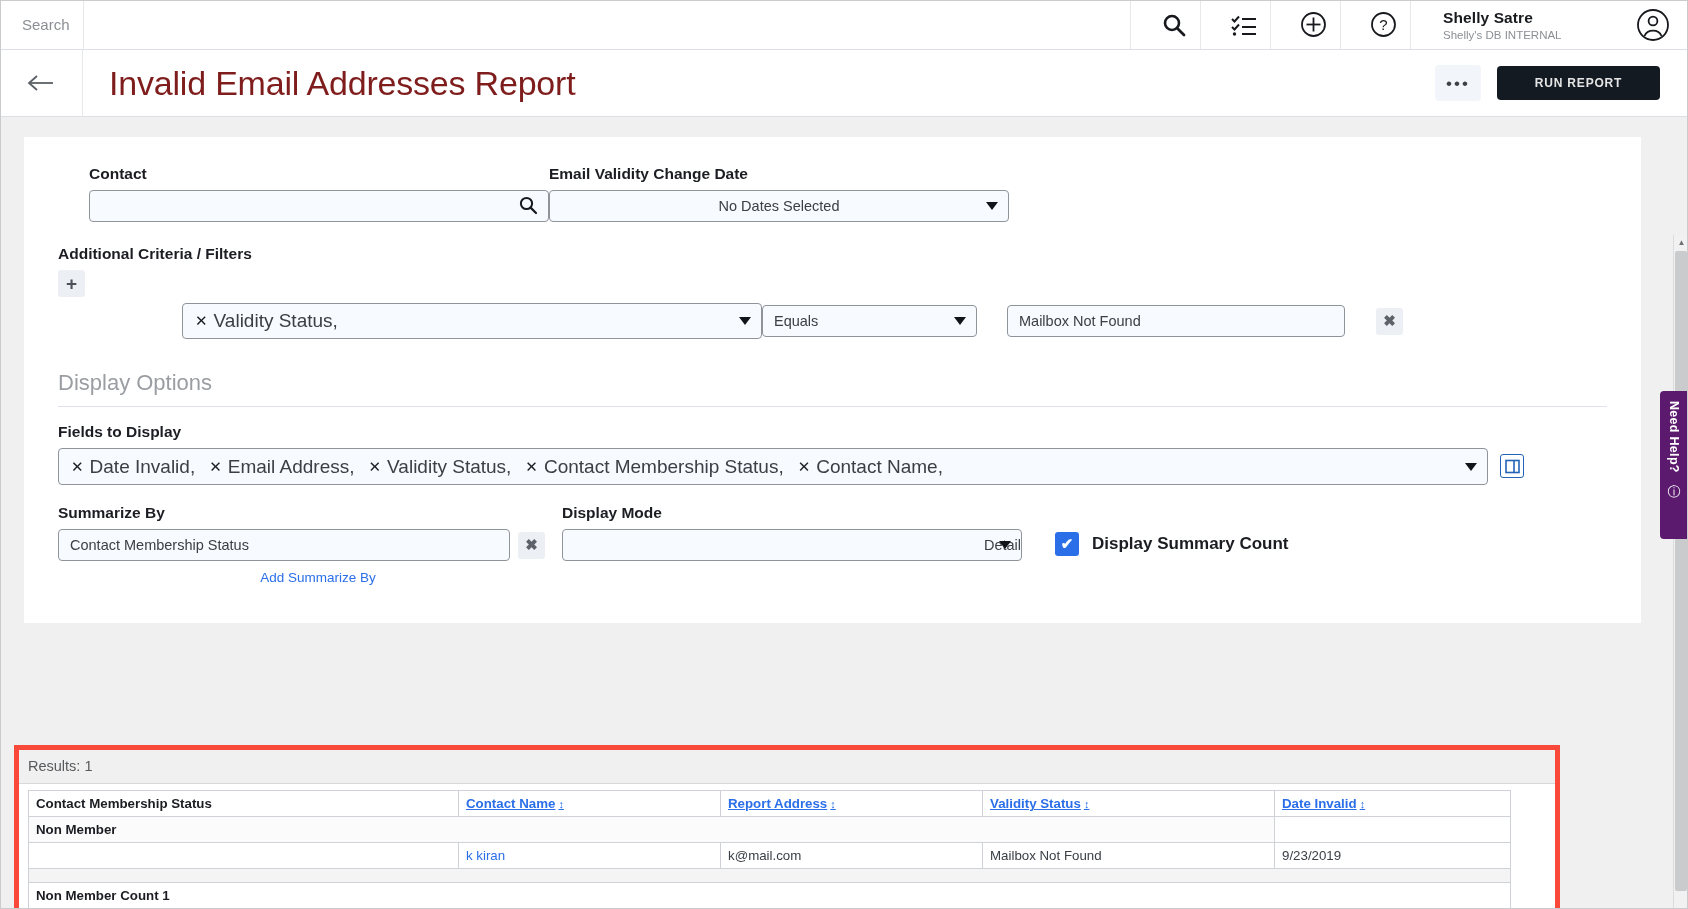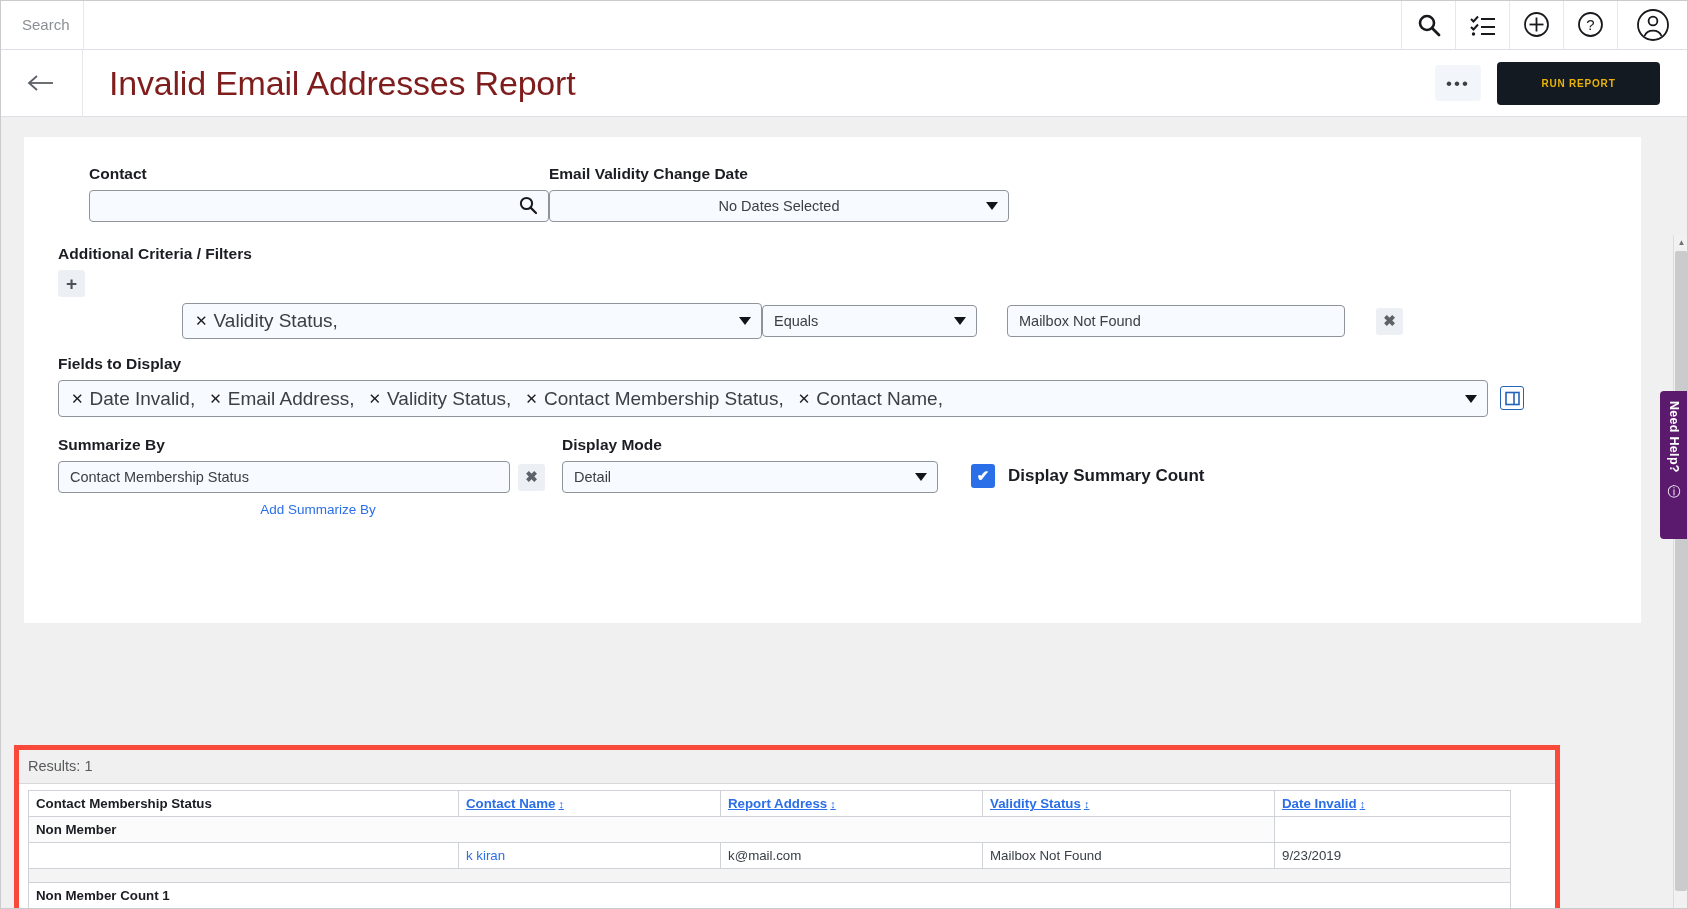--- a/index.html
+++ b/index.html
@@ -12,20 +12,21 @@
     position: relative;
   }
 
   
   .topbar {
     height: 50px; width: 1688px;
     background: #ffffff;
     border-bottom: 1px solid #dcdfe3;
     display: flex; align-items: stretch;
     position: relative;
+    gap: 16px;
   }
   .global-search {
     flex: 1 1 auto;
     display: flex; align-items: center;
     padding-left: 22px;
     font-size: 15px; color: #8b8f94;
     border-right: 1px solid #e6e8ea;
   }
   .tb-icon {
     width: 54px;
@@ -67,23 +68,23 @@
   .head-actions {
     margin-left: auto; display: flex; align-items: center;
     padding-right: 28px; gap: 16px;
   }
   .dots-btn {
     width: 46px; height: 36px; background: #f2f5f9; border-radius: 4px;
     display: flex; align-items: center; justify-content: center;
     letter-spacing: 2px; color: #3d4148; font-size: 17px; line-height: 1;
   }
   .run-btn {
-    height: 43px; min-width: 163px; background: #131a22; color: #eab308;
+    height: 34px; min-width: 163px; background: #131a22; color: #e5e5e5;
     border-radius: 4px; display: flex; align-items: center; justify-content: center;
-    font-size: 10px; font-weight: bold; letter-spacing: .8px;
+    font-size: 12px; font-weight: bold; letter-spacing: .8px;
   }
 
   
   .body-area {
     position: relative;
     width: 1688px; height: 791px;
     background: #f0f0f0;
     padding: 20px 24px 0 24px;
   }
   .card {
@@ -160,21 +161,21 @@
     gap: 0;
   }
   .fields-box .chip { margin-right: 14px; }
   .cols-btn {
     width: 24px; height: 24px; border: 1.5px solid #2363b8; border-radius: 3px;
     display: flex; align-items: center; justify-content: center;
     margin-left: 12px; margin-top: 6px; color: #2363b8;
   }
 
   .sum-txt { width: 452px; padding-left: 11px; }
-  .mode-sel { width: 376px; padding-left: 11px; }
+  .mode-sel { width: 460px; padding-left: 11px; justify-content: flex-end; }
   .check {
     width: 24px; height: 24px; background: #2b6fe8; border-radius: 3px;
     display: flex; align-items: center; justify-content: center;
     color: #ffffff; font-size: 15px; font-weight: bold;
   }
   .check-label { font-size: 17px; color: #1b1d22; font-weight: bold; margin-left: 13px; }
   .add-sum {
     color: #2b6fe8; font-size: 13.5px; text-align: center; width: 480px;
     margin-top: 9px; margin-left: 20px;
   }
@@ -289,20 +290,24 @@
     </svg>
   </div>
 
   <div class="tb-icon">
     <svg width="27" height="27" viewBox="0 0 27 27" aria-hidden="true">
       <circle cx="13.5" cy="13.5" r="11.5" fill="none" stroke="#17191d" stroke-width="1.8"></circle>
       <text x="13.5" y="19" font-family="Liberation Sans, sans-serif" font-size="15" fill="#17191d" text-anchor="middle">?</text>
     </svg>
   </div>
 
+  <div class="tb-user">
+    <span class="nm">Shelly Satre</span>
+    <span class="db">Shelly's DB INTERNAL</span>
+  </div>
 
   <div class="tb-avatar">
     <svg width="34" height="34" viewBox="0 0 34 34" aria-hidden="true">
       <circle cx="17" cy="17" r="15" fill="none" stroke="#17191d" stroke-width="1.8"></circle>
       <circle cx="17" cy="13" r="4.4" fill="none" stroke="#17191d" stroke-width="1.8"></circle>
       <path d="M8.5 28 a9 8 0 0 1 17 0" fill="none" stroke="#17191d" stroke-width="1.8"></path>
     </svg>
   </div>
 </div>
 
@@ -364,20 +369,21 @@
           <span>Equals</span>
           <span class="caret"></span>
         </div>
         <div class="txt val-txt" style="margin-left:30px">
           <span>Mailbox Not Found</span>
         </div>
         <div class="x-btn" style="margin-left:31px">✖</div>
       </div>
     </div>
 
+    <div class="section-head" style="margin-top: 31px;">Display Options</div>
 
     <div style="margin-top: 16px;">
       <label class="fl">Fields to Display</label>
       <div style="display:flex; align-items:flex-start;">
         <div class="sel fields-box">
           <span class="chip">
             <span class="xg">✕</span>
             <span class="lb">Date Invalid,</span>
           </span>
           <span class="chip">

